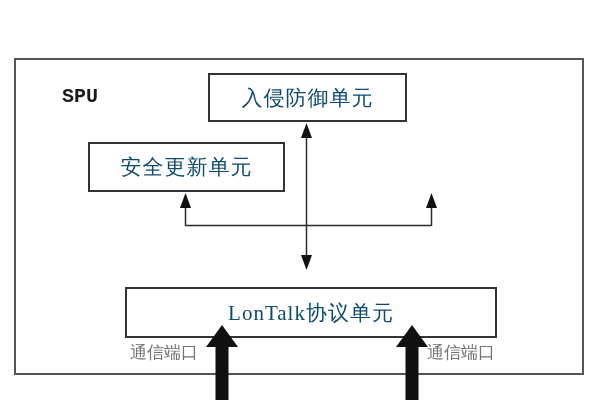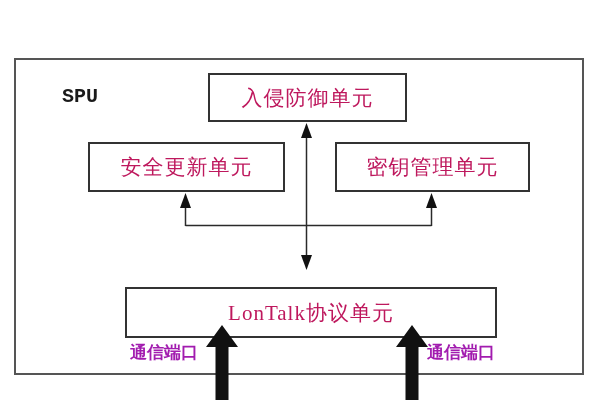--- a/index.html
+++ b/index.html
@@ -39,65 +39,61 @@
     position: absolute;
     box-sizing: border-box;
     border: 2px solid #333333;
     background: #ffffff;
     display: flex;
     align-items: center;
     justify-content: center;
   }
   .node-label {
     font-size: 21px;
-    color: #be185d;
+    color: #0c4a6e;
     letter-spacing: 1px;
     white-space: nowrap;
   }
   .node-intrusion { left: 208px; top: 38px;  width: 199px; height: 49px; }
   .node-update    { left: 88px;  top: 107px; width: 197px; height: 50px; text-align: right; }
   .node-key       { left: 335px; top: 107px; width: 195px; height: 50px; }
   .node-lontalk   { left: 125px; top: 252px; width: 372px; height: 51px; }
   .connector-layer {
     position: absolute;
     left: 0;
     top: 0;
     width: 600px;
     height: 400px;
     pointer-events: none;
   }
   .port-label {
     position: absolute;
     font-size: 17px;
-    color: #a21caf;
+    color: #737373;
     white-space: nowrap;
-    font-weight: bold;
   }
   .port-label-left  { left: 130px; top: 306px; }
   .port-label-right { left: 427px; top: 306px; }
 </style>
 </head>
 <body>
 
 <div class="canvas">
 
   <div class="outer-box"></div>
   <span class="spu-label">SPU</span>
 
   <div class="node node-intrusion">
     <span class="node-label">入侵防御单元</span>
   </div>
 
   <div class="node node-update">
     <span class="node-label">安全更新单元</span>
   </div>
 
-  <div class="node node-key">
-    <span class="node-label">密钥管理单元</span>
-  </div>
 
   <div class="node node-lontalk">
     <span class="node-label">LonTalk协议单元</span>
   </div>
 
   <svg class="connector-layer" viewBox="0 0 600 400" xmlns="http://www.w3.org/2000/svg">
 
     <line x1="306.5" y1="101" x2="306.5" y2="222" stroke="#2a2a2a" stroke-width="1.5"></line>
     <polygon points="306.5,88 301,103 312,103" fill="#111111"></polygon>
     <polygon points="306.5,235 301,220 312,220" fill="#111111"></polygon>

